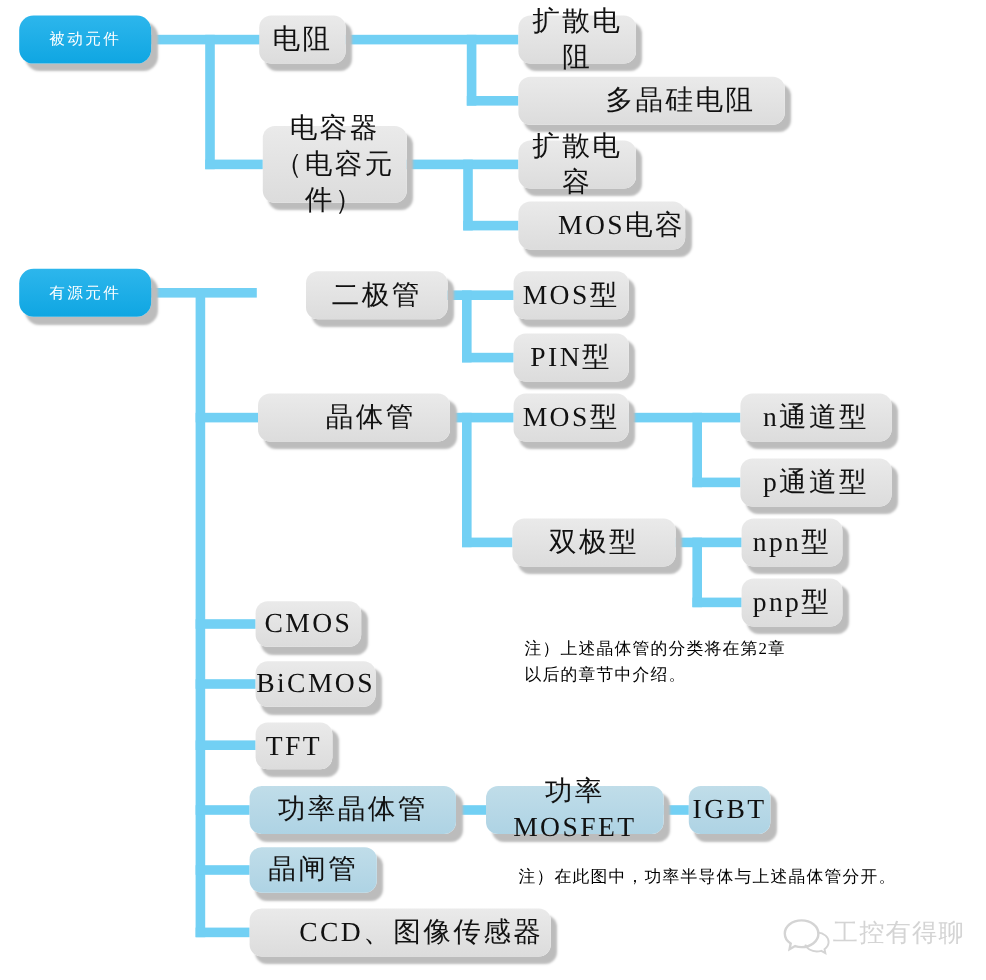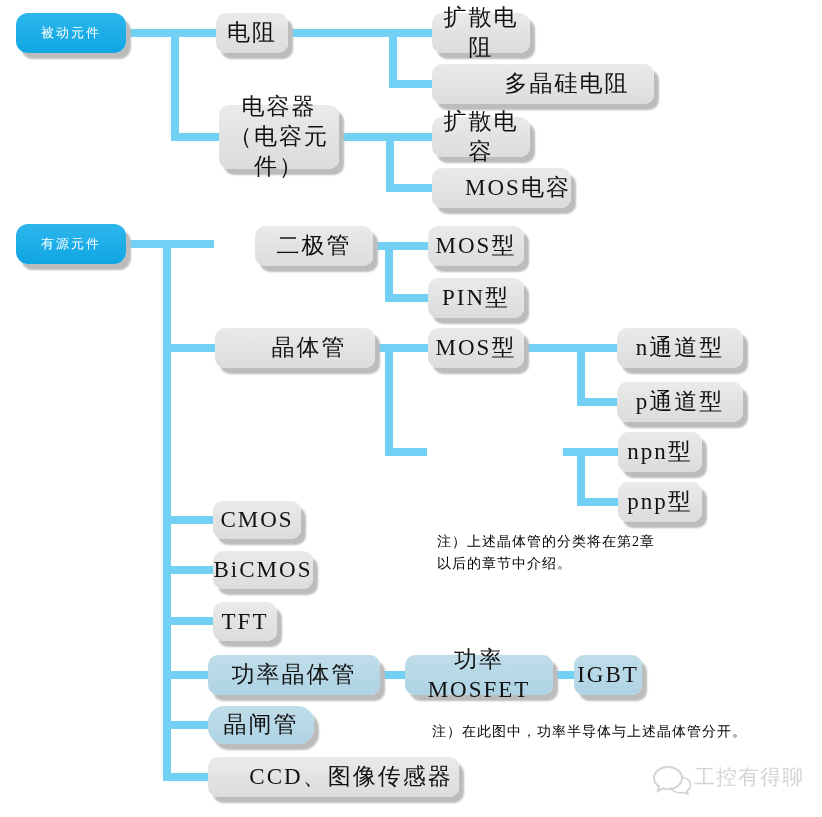--- a/index.html
+++ b/index.html
@@ -111,20 +111,23 @@
     </div>
   <div class="node gray" style="left:428px;top:328px;width:96px;height:40px;">
       <span>MOS型</span>
     </div>
   <div class="node gray" style="left:617px;top:328px;width:126px;height:40px;">
       <span>n通道型</span>
     </div>
   <div class="node gray" style="left:617px;top:382px;width:126px;height:40px;">
       <span>p通道型</span>
     </div>
+  <div class="node gray" style="left:427px;top:432px;width:136px;height:40px;">
+      <span>双极型</span>
+    </div>
   <div class="node gray" style="left:618px;top:432px;width:84px;height:40px;">
       <span>npn型</span>
     </div>
   <div class="node gray" style="left:618px;top:482px;width:84px;height:40px;">
       <span>pnp型</span>
     </div>
   <div class="node gray" style="left:213px;top:501px;width:88px;height:38px;">
       <span>CMOS</span>
     </div>
   <div class="node gray" style="left:213px;top:551px;width:100px;height:38px;">
@@ -135,21 +138,21 @@
     </div>
   <div class="node blue" style="left:208px;top:655px;width:172px;height:40px;">
       <span>功率晶体管</span>
     </div>
   <div class="node blue" style="left:405px;top:655px;width:148px;height:40px;">
       <span>功率MOSFET</span>
     </div>
   <div class="node blue" style="left:574px;top:655px;width:68px;height:40px;align-items:center;">
       <span>IGBT</span>
     </div>
-  <div class="node blue" style="left:208px;top:706px;width:106px;height:38px;border-radius:16px;">
+  <div class="node blue" style="left:208px;top:706px;width:106px;height:38px;">
       <span>晶闸管</span>
     </div>
   <div class="node gray" style="left:208px;top:757px;width:216px;height:40px;padding-left:35px;">
       <span>CCD、图像传感器</span>
     </div>
 
   <div class="note" style="left:437px;top:531px;">
     <div>注）上述晶体管的分类将在第2章</div>
     <div>以后的章节中介绍。</div>
   </div>

